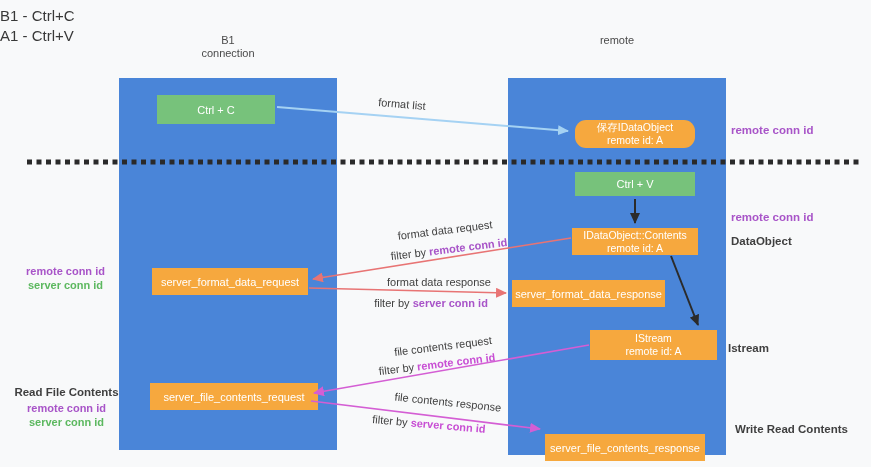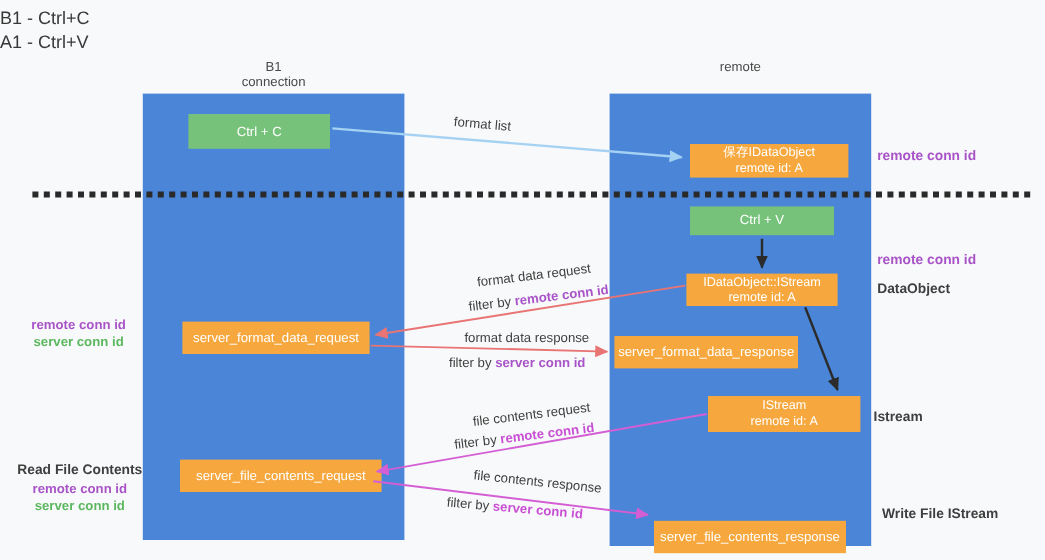--- a/index.html
+++ b/index.html
@@ -1,21 +1,21 @@
 <!DOCTYPE html>
 <html><head>
 <meta charset="utf-8">
 <style>
   html,body{margin:0;padding:0;}
   body{font-family:"Liberation Sans","DejaVu Sans",sans-serif;background:#f8f9fa;}
   #stage{position:relative;width:871px;height:467px;background:#f8f9fa;overflow:hidden;}
 
   .title{position:absolute;top:6px;left:0;width:100%;
          font-size:15px;line-height:20px;color:#383838;}
-  .col-header{position:absolute;top:50px;width:218px;text-align:center;
+  .col-header{position:absolute;top:34px;width:218px;text-align:center;
               font-size:11px;line-height:13px;color:#4a4a4a;}
 
   .lifeline{position:absolute;width:218px;background:#4a85d8;z-index:1;}
   #lifeline-left{left:119px;top:78px;height:372px;}
   #lifeline-right{left:508px;top:78px;height:377px;}
 
   .box{position:absolute;z-index:2;display:flex;flex-direction:column;
        align-items:center;justify-content:center;color:#fff;text-align:center;
        white-space:nowrap;}
   .box.green{background:#77c27b;}
@@ -54,31 +54,31 @@
     <div>remote</div>
   </div>
 
   <div id="lifeline-left" class="lifeline"></div>
   <div id="lifeline-right" class="lifeline"></div>
 
   <div class="box green" style="left:157px;top:95px;width:118px;height:29px;text-align:center;">
     <div class="single">Ctrl + C</div>
   </div>
 
-  <div class="box orange" style="left:575px;top:120px;width:132px;height:28px;">
+  <div class="box orange" style="left:575px;top:120px;width:120px;height:28px;border-radius:11px;">
     <div class="l1">保存IDataObject</div>
     <div class="l2">remote id: A</div>
   </div>
 
   <div class="box green" style="left:575px;top:172px;width:120px;height:24px;">
     <div class="single">Ctrl + V</div>
   </div>
 
   <div class="box orange" style="left:572px;top:228px;width:126px;height:27px;">
-    <div class="l1">IDataObject::IStream</div>
+    <div class="l1">IDataObject::Contents</div>
     <div class="l2">remote id: A</div>
   </div>
 
   <div class="box orange" style="left:152px;top:268px;width:156px;height:27px;">
     <div class="single">server_format_data_request</div>
   </div>
 
   <div class="box orange" style="left:512px;top:280px;width:153px;height:27px;text-align:center;">
     <div class="single">server_format_data_response</div>
   </div>
@@ -159,15 +159,15 @@
   <div class="side-note left-group" style="left:14px;top:385px;width:105px;">
     <div class="plain" style="font-size:11.5px;margin-bottom:2px;">Read File Contents</div>
     <div class="purple">remote conn id</div>
     <div class="green-t">server conn id</div>
   </div>
 
   <div class="side-note purple" style="left:731px;top:124px;">remote conn id</div>
   <div class="side-note purple" style="left:731px;top:211px;">remote conn id</div>
   <div class="side-note plain" style="left:731px;top:235px;">DataObject</div>
   <div class="side-note plain" style="left:728px;top:342px;">Istream</div>
-  <div class="side-note plain" style="left:735px;top:423px;">Write File IStream</div>
+  <div class="side-note plain" style="left:735px;top:423px;">Write Read Contents</div>
 
 </div>
 
 </body></html>

